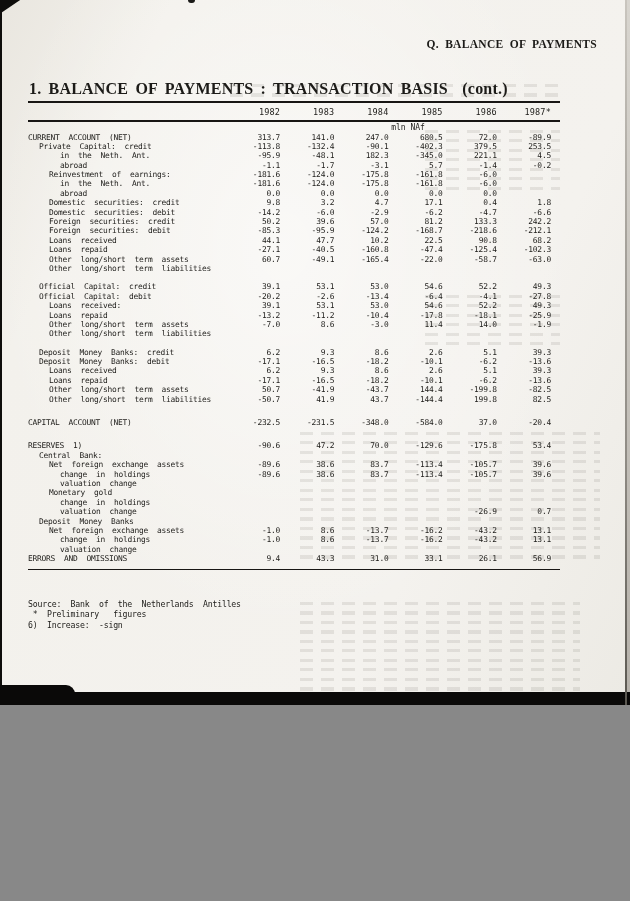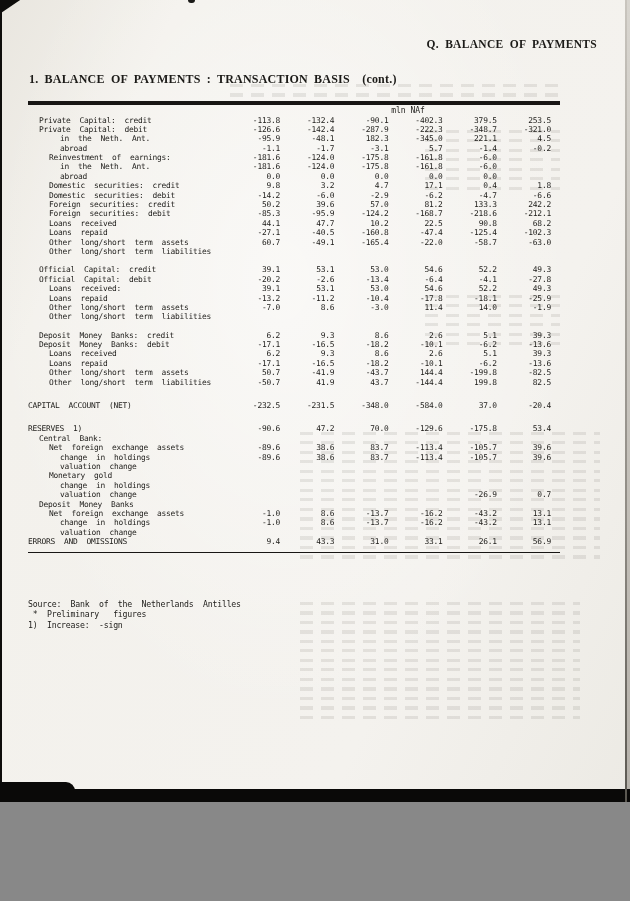--- a/index.html
+++ b/index.html
@@ -1,18 +1,18 @@
 <!DOCTYPE html>
 <html><head>
 <meta charset="utf-8">
 <style>
   html,body { margin:0; padding:0; }
   body { background:#888; font-family:"DejaVu Sans Mono", monospace; }
   .page {
-    position:relative; width:630px; height:802px; overflow:hidden;
+    position:relative; width:630px; height:705px; overflow:hidden;
     background:
       radial-gradient(ellipse at 45% 35%, rgba(255,255,255,0.55) 0%, rgba(255,255,255,0) 60%),
       linear-gradient(115deg, #e9e6df 0%, #f3f1ec 18%, #f4f2ee 70%, #eceae4 100%);
     color:#1c1b18;
   }
 
   
   .edge-left   { position:absolute; left:0; top:0; width:2px; height:100%; background:#0e0d0b; z-index:6; }
   .edge-left-b { position:absolute; left:0; top:800px; width:4px; height:95px; background:#0e0d0b; z-index:6; }
   .edge-bottom { position:absolute; left:0; bottom:0; width:100%; height:13px; background:#0a0908; z-index:6; }
@@ -31,23 +31,23 @@
             mask-image:repeating-linear-gradient(to bottom, #000 0 3px, transparent 3px 9.5px);
   }
 
   
   .header-right {
     position:absolute; top:38px; right:33px; z-index:3;
     font-family:"Liberation Serif", serif; font-weight:bold;
     font-size:11.5px; letter-spacing:0.3px; word-spacing:3px; white-space:pre;
   }
   .title {
-    position:absolute; top:72px; left:29px; margin:0; z-index:3;
+    position:absolute; top:80px; left:29px; margin:0; z-index:3;
     font-family:"Liberation Serif", serif; font-weight:bold;
-    font-size:12px; letter-spacing:0.2px; word-spacing:3px; white-space:pre;
+    font-size:16px; letter-spacing:0.2px; word-spacing:3px; white-space:pre;
   }
 
   
   .table { position:absolute; left:28px; top:101px; width:532px; z-index:3; }
   .rule { height:2px; background:#181614; }
   .rule.thin { height:1.5px; }
   .grid-row { display:grid; grid-template-columns:207px repeat(6, 1fr); }
   .year-row { height:17px; align-items:center; }
   .year-cell { text-align:right; padding-right:9px; font-size:8.5px; letter-spacing:0.2px; }
   .unit-row { height:9px; margin-top:1px;gap:21px; }
@@ -83,46 +83,55 @@
   <div class="bleed" style="left:425px; top:295px; width:135px; height:55px;"></div>
   <div class="bleed" style="left:300px; top:432px; width:300px; height:128px;"></div>
   <div class="bleed" style="left:300px; top:602px; width:280px; height:120px;"></div>
   <div class="bleed" style="left:100px; top:818px; width:500px; height:22px;"></div>
 
   <div class="header-right">Q. BALANCE OF PAYMENTS</div>
   <h1 class="title">1. BALANCE OF PAYMENTS : TRANSACTION BASIS  (cont.)</h1>
 
   <div class="table">
     <div class="rule"></div>
+    <div class="grid-row year-row">
+      <div class="year-cell"></div>
+      <div class="year-cell">1982</div>
+      <div class="year-cell">1983</div>
+      <div class="year-cell">1984</div>
+      <div class="year-cell">1985</div>
+      <div class="year-cell">1986</div>
+      <div class="year-cell">1987*</div>
+    </div>
     <div class="rule thin"></div>
     <div class="grid-row unit-row">
       <div></div>
       <div class="unit-cell">mln NAf</div>
     </div>
     <div id="table-body">
         <div class="section">
           <div class="row">
+            <div class="cell label ind0">CURRENT  ACCOUNT  (NET)</div>
+            <div class="cell num">313.7</div>
+            <div class="cell num">141.0</div>
+            <div class="cell num">247.0</div>
+            <div class="cell num">680.5</div>
+            <div class="cell num">72.0</div>
+            <div class="cell num">-89.9</div>
+          </div>
+          <div class="row">
             <div class="cell label ind1">Private  Capital:  credit</div>
             <div class="cell num">-113.8</div>
             <div class="cell num">-132.4</div>
             <div class="cell num">-90.1</div>
             <div class="cell num">-402.3</div>
             <div class="cell num">379.5</div>
             <div class="cell num">253.5</div>
           </div>
           <div class="row">
-            <div class="cell label ind1">Private  Capital:  debit</div>
-            <div class="cell num">-126.6</div>
-            <div class="cell num">-142.4</div>
-            <div class="cell num">-287.9</div>
-            <div class="cell num">-222.3</div>
-            <div class="cell num">-348.7</div>
-            <div class="cell num">-321.0</div>
-          </div>
-          <div class="row">
             <div class="cell label ind3">in  the  Neth.  Ant.</div>
             <div class="cell num">-95.9</div>
             <div class="cell num">-48.1</div>
             <div class="cell num">182.3</div>
             <div class="cell num">-345.0</div>
             <div class="cell num">221.1</div>
             <div class="cell num">4.5</div>
           </div>
           <div class="row">
             <div class="cell label ind3">abroad</div>
@@ -477,21 +486,21 @@
             <div class="cell num">56.9</div>
           </div>
         </div>
       </div>
     <div class="rule thin bottom"></div>
   </div>
 
   <div class="footnotes">
     <div class="footnote">Source:  Bank  of  the  Netherlands  Antilles</div>
     <div class="footnote"> *  Preliminary   figures</div>
-    <div class="footnote">1)  Increase:  -sign</div>
+    <div class="footnote">6)  Increase:  -sign</div>
   </div>
 
   <div class="page-number">55</div>
 
   <div class="corner-tl"></div>
   <div class="nick"></div>
   <div class="edge-left"></div>
   <div class="edge-left-b"></div>
   <div class="corner-curve"></div>
   <div class="edge-bottom"></div>

